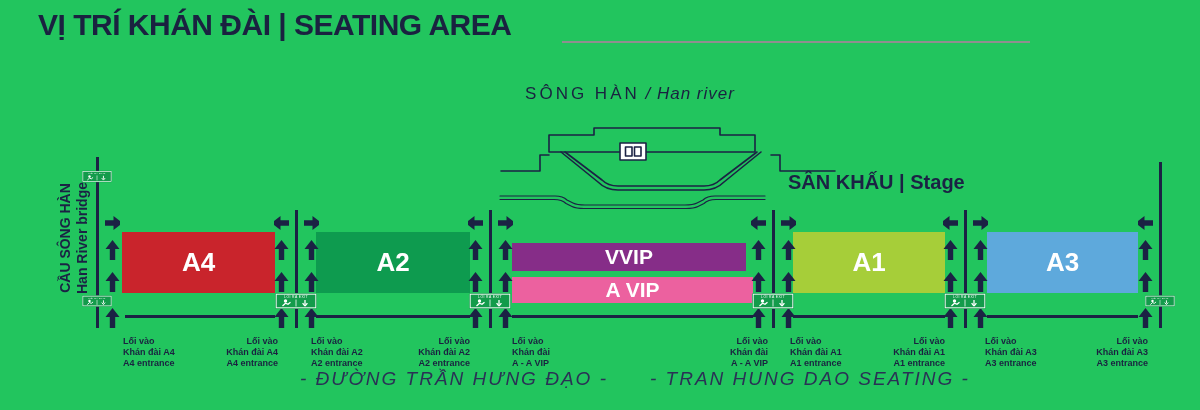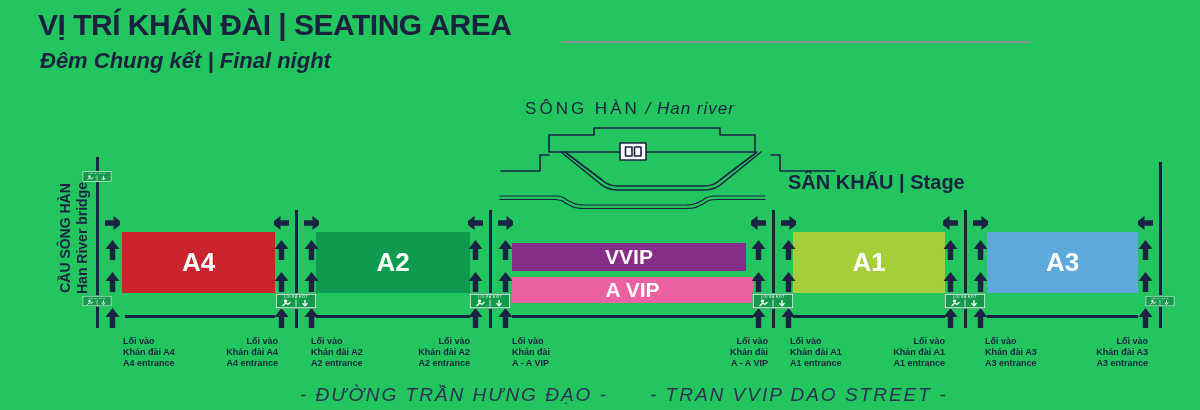--- a/index.html
+++ b/index.html
@@ -6,31 +6,31 @@
   #canvas{position:relative;width:1200px;height:410px;background:#22c55e;overflow:hidden;
           font-family:"Liberation Sans",sans-serif;color:#1b2244;}
   .abs{position:absolute;}
   
   #page-title{left:38px;top:8px;font-size:30px;font-weight:800;letter-spacing:-0.5px;
               color:#1a2240;white-space:nowrap;}
   #title-rule{left:562px;top:41px;width:468px;height:2px;background:#8f8f8f;}
   #page-subtitle{left:40px;top:48px;font-size:22px;font-weight:700;font-style:italic;
                  color:#1a2240;white-space:nowrap;}
   
-  #river-label{left:430px;top:99px;width:400px;text-align:center;font-size:17px;
+  #river-label{left:430px;top:84px;width:400px;text-align:center;font-size:17px;
                color:#1a2240;white-space:nowrap;}
   #river-label .vi{letter-spacing:3px;}
   #river-label .en{font-style:italic;letter-spacing:1px;}
   #stage-label{left:788px;top:171px;font-size:20px;font-weight:800;white-space:nowrap;}
   
   #bridge-label{left:-7px;top:220px;width:164px;height:36px;transform:rotate(-90deg);
                 transform-origin:50% 50%;text-align:center;font-weight:800;font-size:14px;
                 line-height:17px;white-space:nowrap;}
   
-  .street-name{top:384px;font-size:19px;font-style:italic;letter-spacing:2px;
+  .street-name{top:368px;font-size:19px;font-style:italic;letter-spacing:2px;
                color:#2a3155;white-space:nowrap;text-align:center;}
   #street-vi{left:300px;width:280px;}
   #street-en{left:650px;width:280px;}
   
   .stand{position:absolute;display:flex;align-items:center;justify-content:center;
          color:#fff;font-weight:800;}
   
   .aisle-line{position:absolute;width:3px;background:#1b2244;}
   
   .street-line{position:absolute;height:3px;background:#1b2244;}
@@ -43,21 +43,20 @@
   .exit-sign svg{display:block;width:100%;height:100%;}
   #stage-art{left:460px;top:118px;width:400px;height:94px;}
 </style>
 </head>
 <body>
 
 <div id="canvas">
 
   <div class="abs" id="page-title">VỊ TRÍ KHÁN ĐÀI | SEATING AREA</div>
   <div class="abs" id="title-rule"></div>
-  <div class="abs" id="page-subtitle">Đêm Chung kết | Final night</div>
 
   <div class="abs" id="river-label"><span class="vi">SÔNG HÀN</span><span class="en"> / </span><span class="en">Han river</span></div>
 
   <svg class="abs" id="stage-art" viewBox="0 0 400 94" fill="none" stroke="#1b2244" stroke-width="1.6" stroke-linejoin="round" stroke-linecap="round">
     <path d="M89,34 L89,17 L134,17 L134,10 L260,10 L260,17 L295,17 L295,34 Z"></path>
     <path d="M41,53 L80,53 L80,37 L89,37"></path>
     <path d="M375,53 L320,53 L320,37 L311,37"></path>
     <path d="M105,34 L142,62 Q148,68 158,68 L244,68 Q254,68 260,62 L297,34"></path>
     <path d="M101,34 L138,64 Q146,72 158,72 L244,72 Q256,72 264,64 L301,34"></path>
     <rect x="160" y="25" width="26" height="17" fill="#ffffff"></rect>
@@ -68,21 +67,21 @@
   </svg>
 
   <div class="abs" id="stage-label">SÂN KHẤU | Stage</div>
 
   <div class="abs" id="bridge-label">
     <div>CẦU SÔNG HÀN</div>
     <div>Han River bridge</div>
   </div>
 
   <div class="abs street-name" id="street-vi">- ĐƯỜNG TRẦN HƯNG ĐẠO -</div>
-  <div class="abs street-name" id="street-en">- TRAN VVIP DAO STREET -</div>
+  <div class="abs street-name" id="street-en">- TRAN HUNG DAO SEATING -</div>
 
   <div id="diagram-layer">
       <div class="stand" style="left: 122px; top: 232px; width: 153px; height: 61px; background: rgb(201, 36, 44); font-size: 26px;">
         <span>A4</span>
       </div>
       <div class="stand" style="left: 316px; top: 232px; width: 154px; height: 61px; background: rgb(14, 155, 79); font-size: 26px;">
         <span>A2</span>
       </div>
       <div class="stand" style="left: 512px; top: 243px; width: 234px; height: 28px; background: rgb(134, 45, 136); font-size: 21px;">
         <span>VVIP</span>

